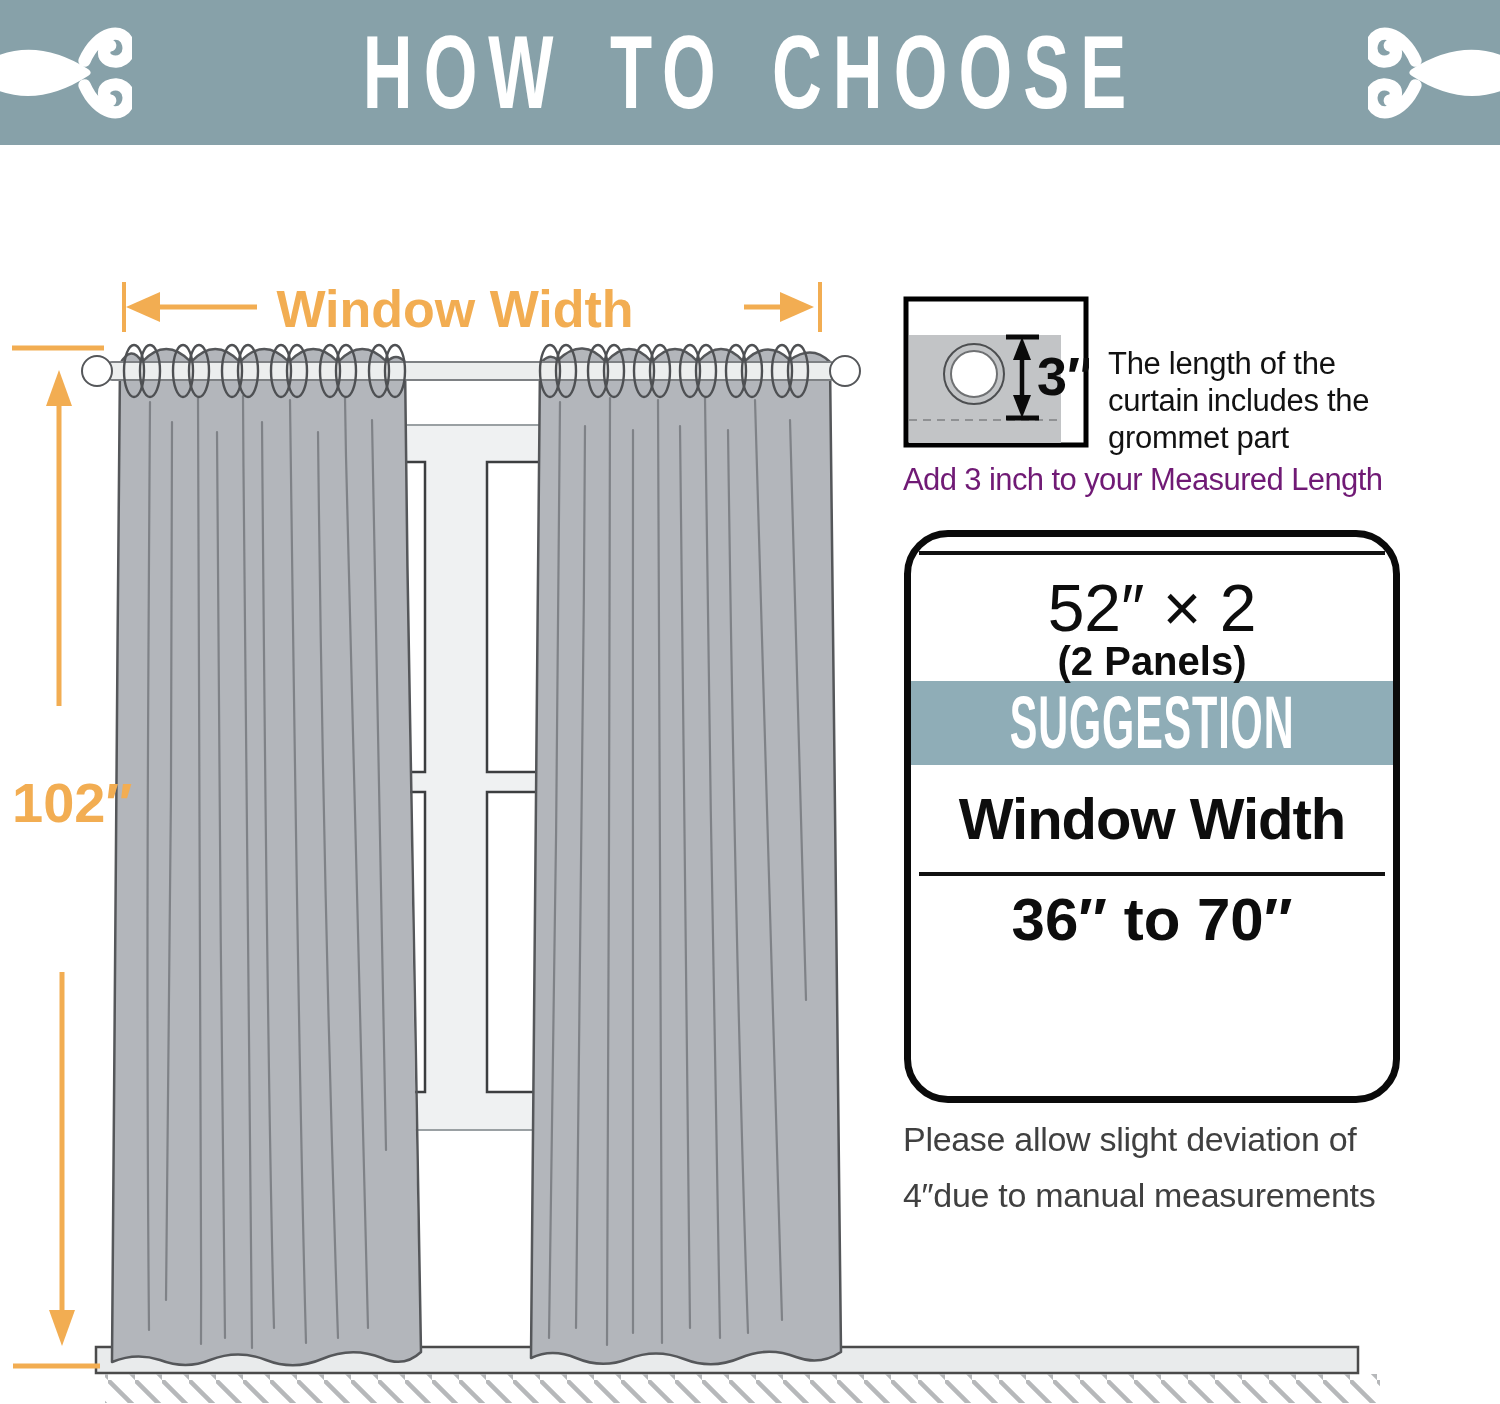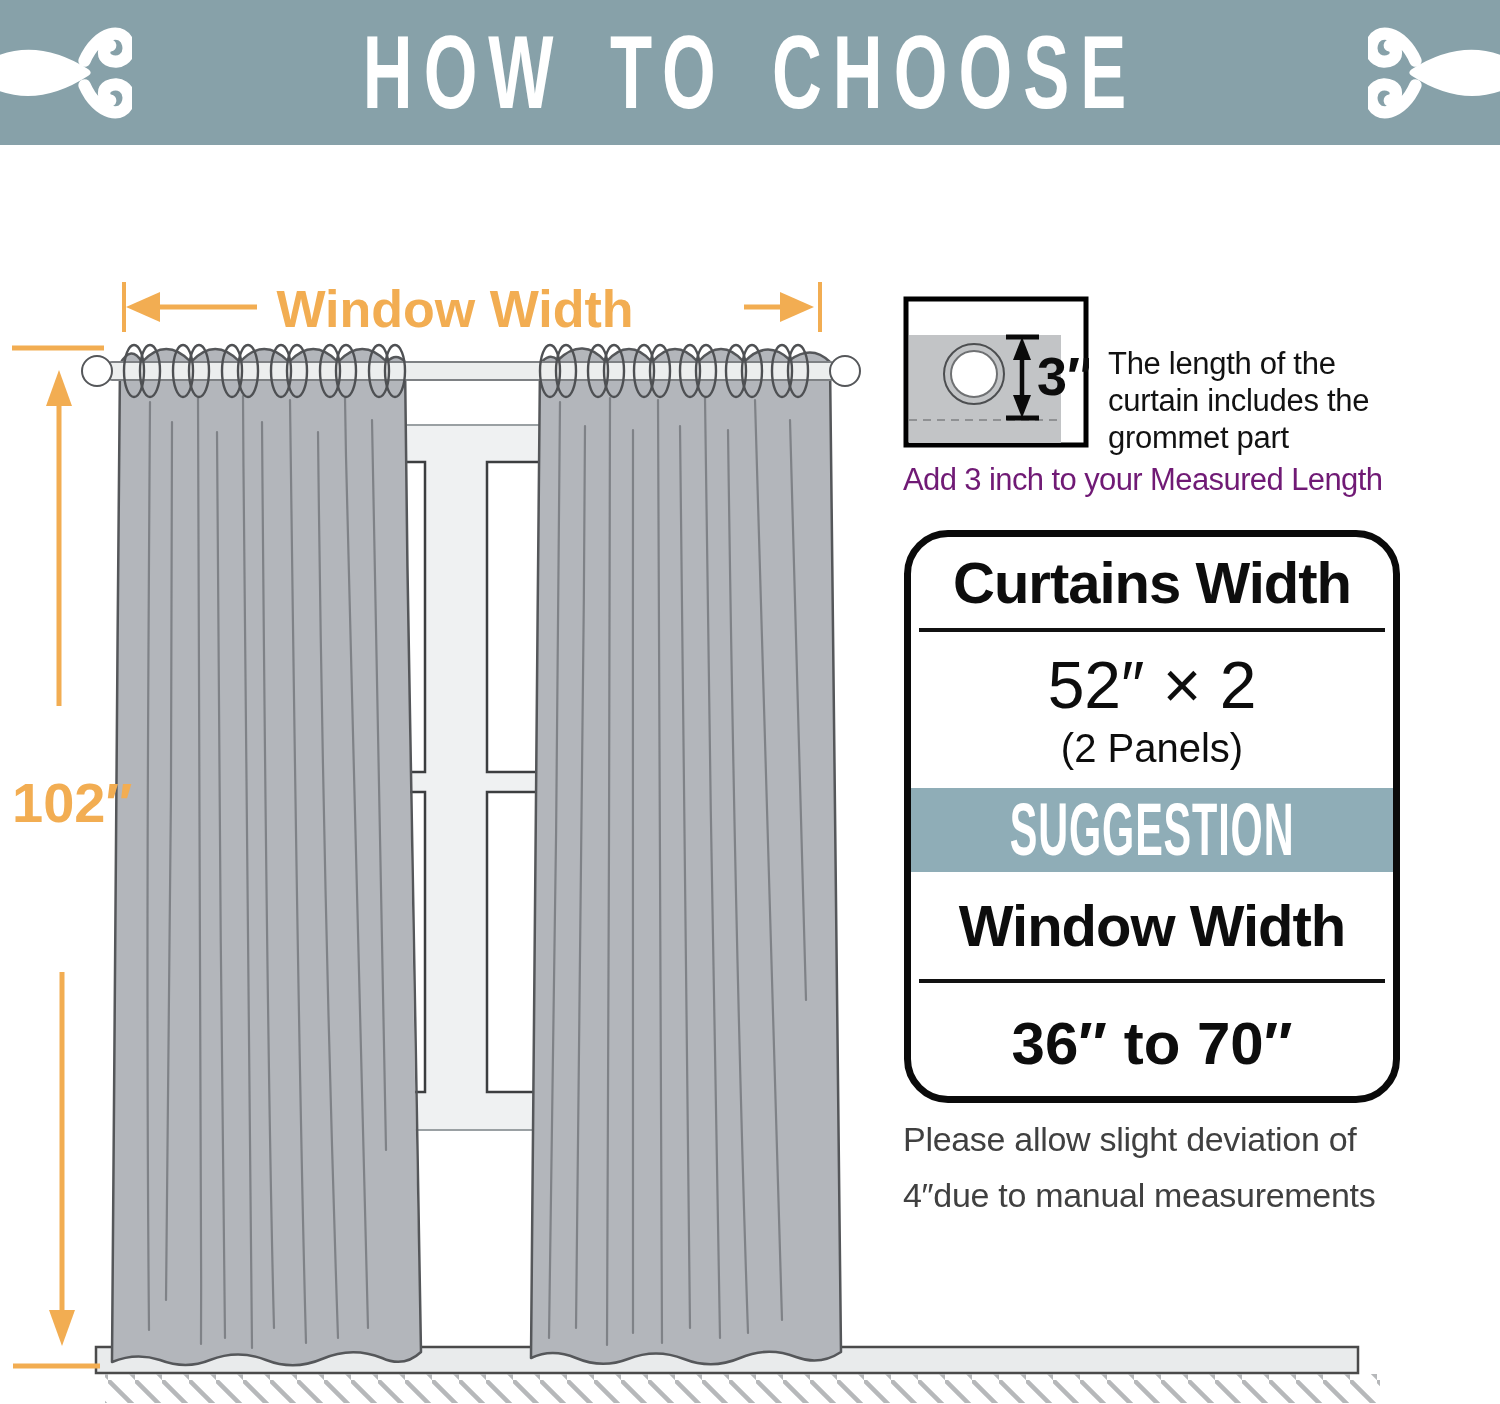--- a/index.html
+++ b/index.html
@@ -33,32 +33,32 @@
     font-size:31px;color:#701a75;letter-spacing:-0.6px;white-space:nowrap;
   }
   .suggestion-box{
     position:absolute;left:904px;top:530px;width:496px;height:573px;
     box-sizing:border-box;border:7px solid #0a0a0a;border-radius:44px;
     background:#ffffff;text-align:center;color:#0d0d0d;overflow:hidden;
   }
   .sb-title{font-size:58px;font-weight:bold;letter-spacing:-1px;margin-top:16px;line-height:1.05;}
   .sb-divider{height:4px;background:#111;margin:14px 8px 0 8px;}
   .sb-value{font-size:66px;font-weight:400;margin-top:20px;line-height:1;}
-  .sb-panels{font-size:40px;font-weight:400;margin-top:10px;line-height:1;}
+  .sb-panels{font-size:40px;font-weight:700;margin-top:0;line-height:1;}
   .sb-band{
-    margin-top:20px;height:84px;background:#8fadb7;
+    height:84px;background:#8fadb7;
     display:flex;align-items:center;justify-content:center;
   }
   .sb-band-label{
     color:#ffffff;font-weight:bold;font-size:74px;line-height:1;
     letter-spacing:0.02em;transform:scaleX(0.56);transform-origin:center;white-space:nowrap;
   }
   .sb-title2{font-size:58px;font-weight:bold;letter-spacing:-1px;margin-top:24px;line-height:1.05;}
   .sb-divider2{height:4px;background:#111;margin:22px 8px 0 8px;}
-  .sb-range{font-size:60px;font-weight:600;margin-top:31px;line-height:1;}
+  .sb-range{font-size:60px;font-weight:600;margin-top:14px;line-height:1;}
   .footnote{
     position:absolute;left:903px;top:1112px;width:530px;
     font-size:34px;line-height:1.64;color:#404040;letter-spacing:-0.3px;
   }
 </style>
 </head>
 <body>
 
 <div class="header">
   <svg class="fleur" viewBox="0 0 175 118" aria-hidden="true">
@@ -195,21 +195,20 @@
     <polygon points="119,41 110,64 128,64" fill="#0a0a0a" stroke="none"></polygon>
     <polygon points="119,122 110,99 128,99" fill="#0a0a0a" stroke="none"></polygon>
   </g>
   <text x="134" y="99" font-size="54" font-weight="bold" fill="#0d0d0d" font-family="Liberation Sans, sans-serif">3″</text>
 </svg>
 
 <div class="grommet-caption">The length of the curtain includes the grommet part</div>
 <div class="add-note">Add 3 inch to your Measured Length</div>
 
 <div class="suggestion-box">
-  <div class="sb-title">Curtains Width</div>
   <div class="sb-divider"></div>
   <div class="sb-value">52″ × 2</div>
   <div class="sb-panels">(2 Panels)</div>
   <div class="sb-band">
     <span class="sb-band-label">SUGGESTION</span>
   </div>
   <div class="sb-title2">Window Width</div>
   <div class="sb-divider2"></div>
   <div class="sb-range">36″ to 70″</div>
 </div>

